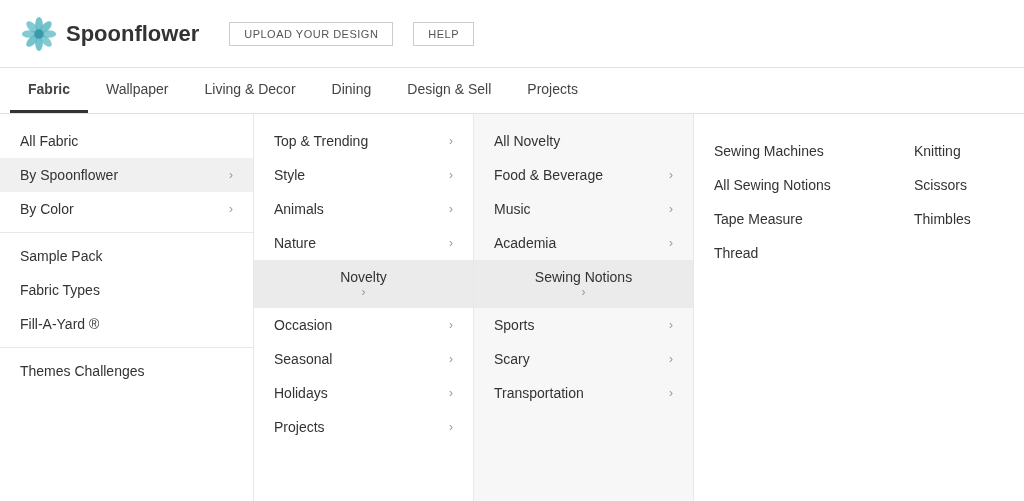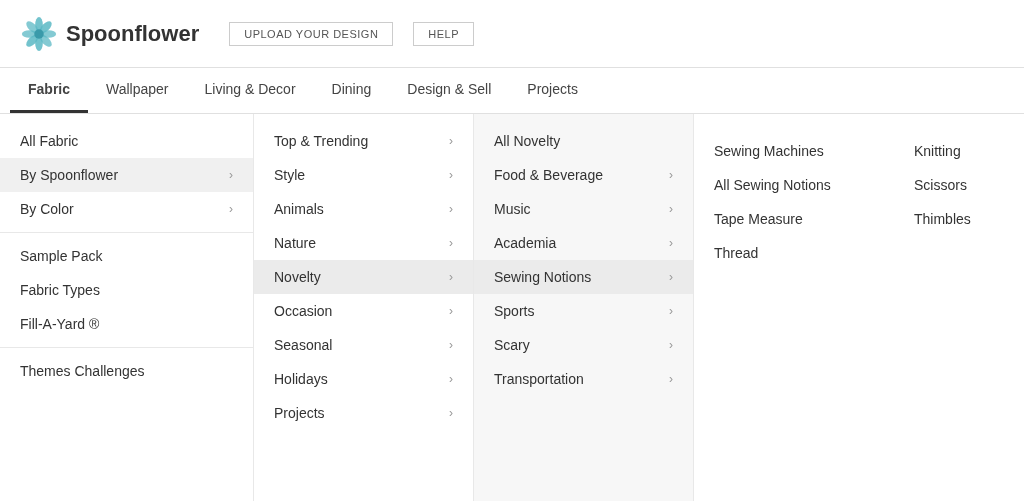--- a/index.html
+++ b/index.html
@@ -119,20 +119,21 @@
       display: flex;
       align-items: center;
       justify-content: space-between;
       padding: 9px 20px;
       cursor: pointer;
       font-size: 14px;
       color: #333;
     }
     .panel-item.active-row {
       background: #ebebeb;
+      flex-direction: column;
     }
 
     
     .sewing-panel {
       min-width: 200px;
       padding: 10px 0;
     }
     .sewing-panel .panel-item {
       justify-content: flex-start;
       padding: 9px 20px;

